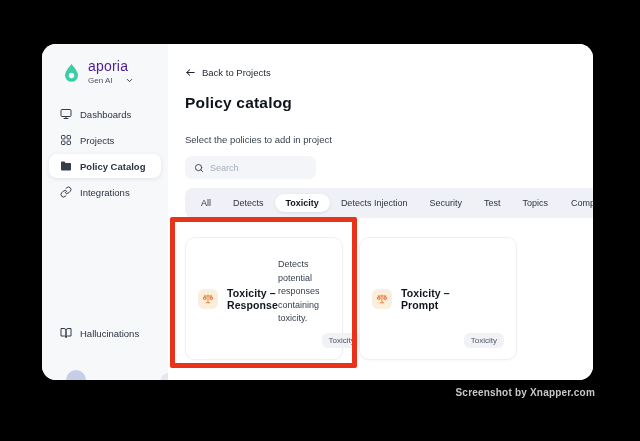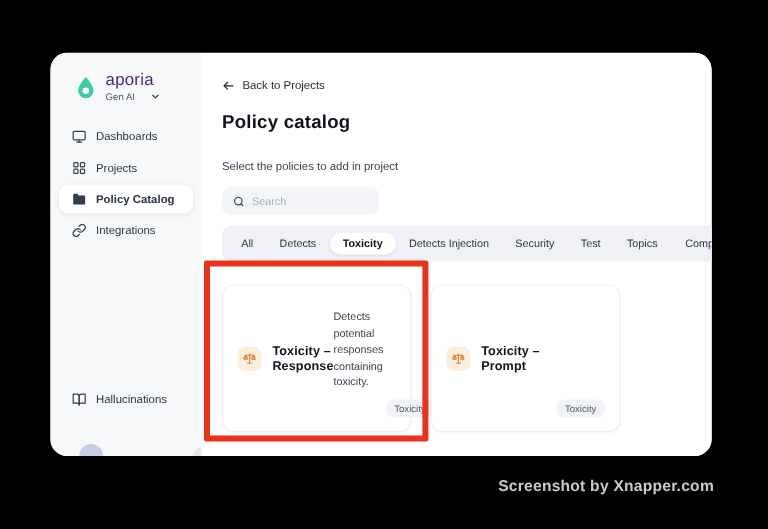--- a/index.html
+++ b/index.html
@@ -103,21 +103,21 @@
     position: absolute; left: 128px; top: 173px; width: 187px; height: 151px;
     border: 5px solid #E8321A; border-radius: 2px; pointer-events: none; z-index: 5;
   }
 
   .main-scrollbar {
     position: absolute; right: 4px; top: 170px; width: 5px; height: 158px;
     background: #F1F1F4; border-radius: 3px;
   }
 
   .watermark {
-    position: absolute; top: 397px; right: 45px; font-size: 13px;
+    position: absolute; top: 387px; right: 45px; font-size: 10px;
     color: #C9C9C9; letter-spacing: .2px; font-weight: 600;
   }
 </style>
 </head>
 <body>
 
 <svg width="0" height="0" style="position:absolute">
   <defs>
     <symbol id="i-monitor" viewBox="0 0 24 24">
         <rect x="2" y="3" width="20" height="14" rx="2" fill="none" stroke="currentColor" stroke-width="2"></rect>

